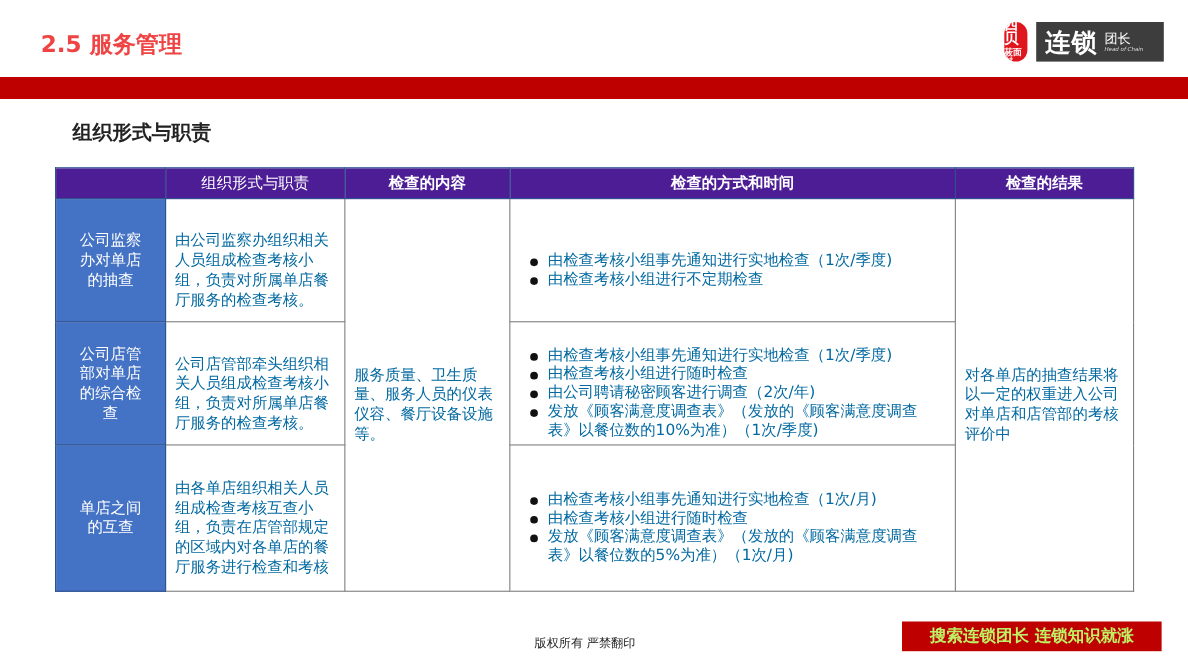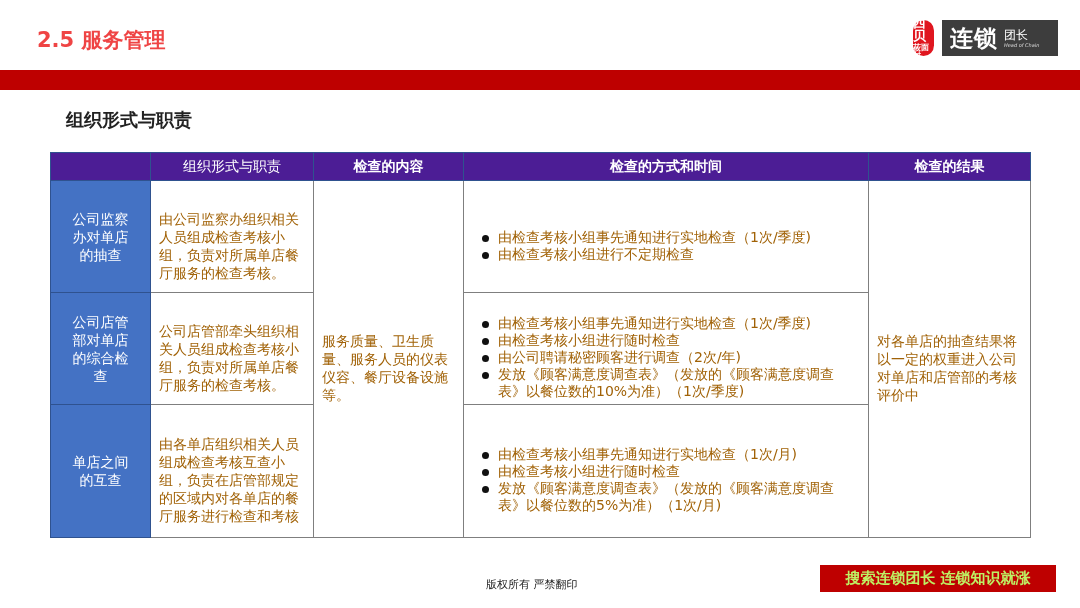--- a/index.html
+++ b/index.html
@@ -43,21 +43,21 @@
     table.grid thead th {
       background: #4c1d95; color: #fff; height: 28px; font-size: 14px;
       text-align: center; border-color: #2f528f;
     }
     table.grid thead th.light { font-weight: normal; }
     table.grid thead th.bold { font-weight: bold; }
     table.grid td.rowhead {
       background: #4472c4; color: #fff; text-align: center; font-size: 14px;
       line-height: 18px; padding: 0 20px; border-color: #2f528f;
     }
-    table.grid td.body { font-size: 14px; line-height: 18px; color: #a16207; padding: 20px 8px 2px 8px; }
+    table.grid td.body { font-size: 14px; line-height: 18px; color: #0369a1; padding: 20px 8px 2px 8px; }
     td.methods ul { list-style: none; }
     td.methods li { position: relative; padding-left: 26px; font-size: 14px; line-height: 17px; }
     td.methods li::before {
       content: ""; position: absolute; left: 10px; top: 6px;
       width: 7px; height: 7px; border-radius: 50%; background: #111;
     }
     tr.r1 td { height: 112px; }
     tr.r2 td { height: 112px; }
     tr.r3 td { height: 133px; }
 

